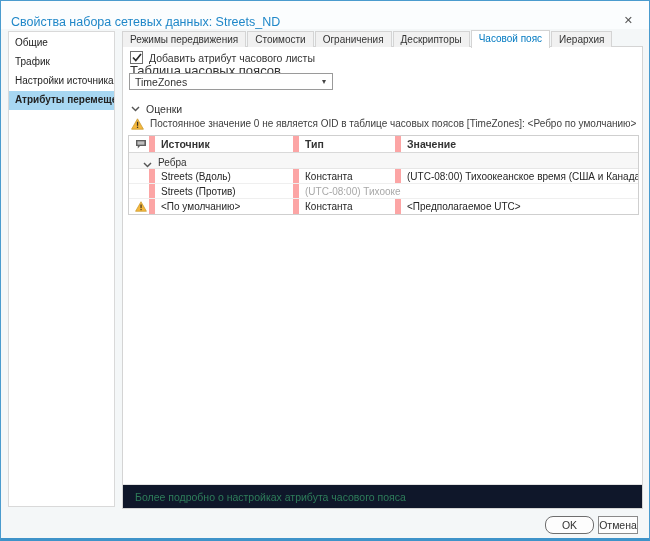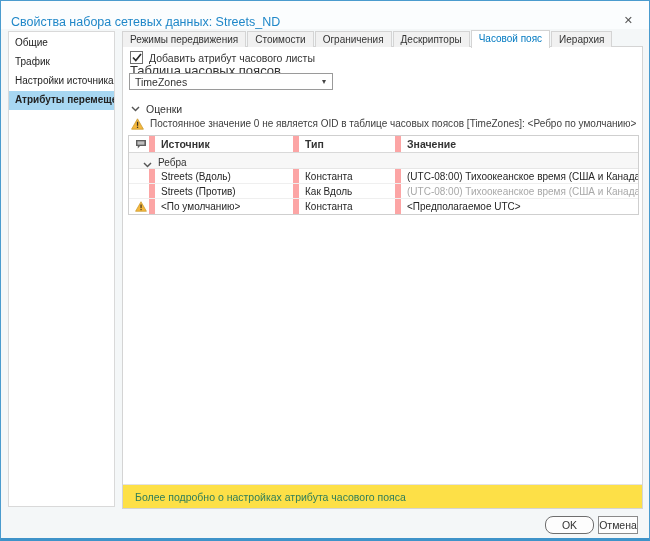--- a/index.html
+++ b/index.html
@@ -47,21 +47,21 @@
   .grid-head .cell { font-size:10.5px; font-weight:bold; color:#333; }
   .cell { padding-left:6px; height:100%; display:flex; align-items:center; overflow:hidden; white-space:nowrap; }
   .cell.sep { border-right:6px solid #fca5a5; }
   .group-row { height:16px; background:#f7f7f7; border-bottom:1px solid #e6e6e6;
     display:flex; align-items:flex-end; gap:6px; padding-left:14px; font-size:10px; color:#333; }
   .data-row { height:15px; font-size:10px; color:#262626; border-bottom:1px solid #efefef; }
   .data-row:last-child { border-bottom:none; }
   .muted { color:#a8a8a8; }
   
   .help-strip { position:absolute; left:0; bottom:0; width:100%; height:24px;
-    background:#fde047; border-top:1px solid #e3e3e3; display:flex; align-items:center; padding-left:12px; }
+    background:#0f172a; border-top:1px solid #e3e3e3; display:flex; align-items:center; padding-left:12px; }
   .help-link { color:#2e7d5a; font-size:10.5px; cursor:pointer; }
   
   .btn { position:absolute; top:515px; height:18px; background:#fdfdfd;
     border:1px solid #6e6e6e; font-size:10.5px; color:#333;
     display:flex; align-items:center; justify-content:center; cursor:default;
     font-family:"Liberation Sans","DejaVu Sans",sans-serif; }
   .btn-ok { left:544px; width:49px;border-radius:8px; }
   .btn-cancel { left:597px; width:40px; border-color:#8a8a8a; }
   .icon-svg { display:block; }
 </style>
@@ -149,21 +149,20 @@
       <div class="grid-row data-row">
         <div class="cell sep"></div>
         <div class="cell sep">Streets (Вдоль)</div>
         <div class="cell sep">Константа</div>
         <div class="cell">(UTC-08:00) Тихоокеанское время (США и Канада)</div>
       </div>
 
       <div class="grid-row data-row">
         <div class="cell sep"></div>
         <div class="cell sep">Streets (Против)</div>
-        <div class="cell sep">Как Вдоль</div>
         <div class="cell muted">(UTC-08:00) Тихоокеанское время (США и Канада)</div>
       </div>
 
       <div class="grid-row data-row">
         <div class="cell sep">
           <svg class="icon-svg" width="12" height="11" viewBox="0 0 13 12">
               <polygon points="6.5,0.8 12.4,11.2 0.6,11.2" fill="#f5b73d" stroke="#c9992c" stroke-width="0.8"></polygon>
               <rect x="5.9" y="3.8" width="1.3" height="4" fill="#3b3322"></rect>
               <rect x="5.9" y="8.7" width="1.3" height="1.3" fill="#3b3322"></rect>
             </svg>

